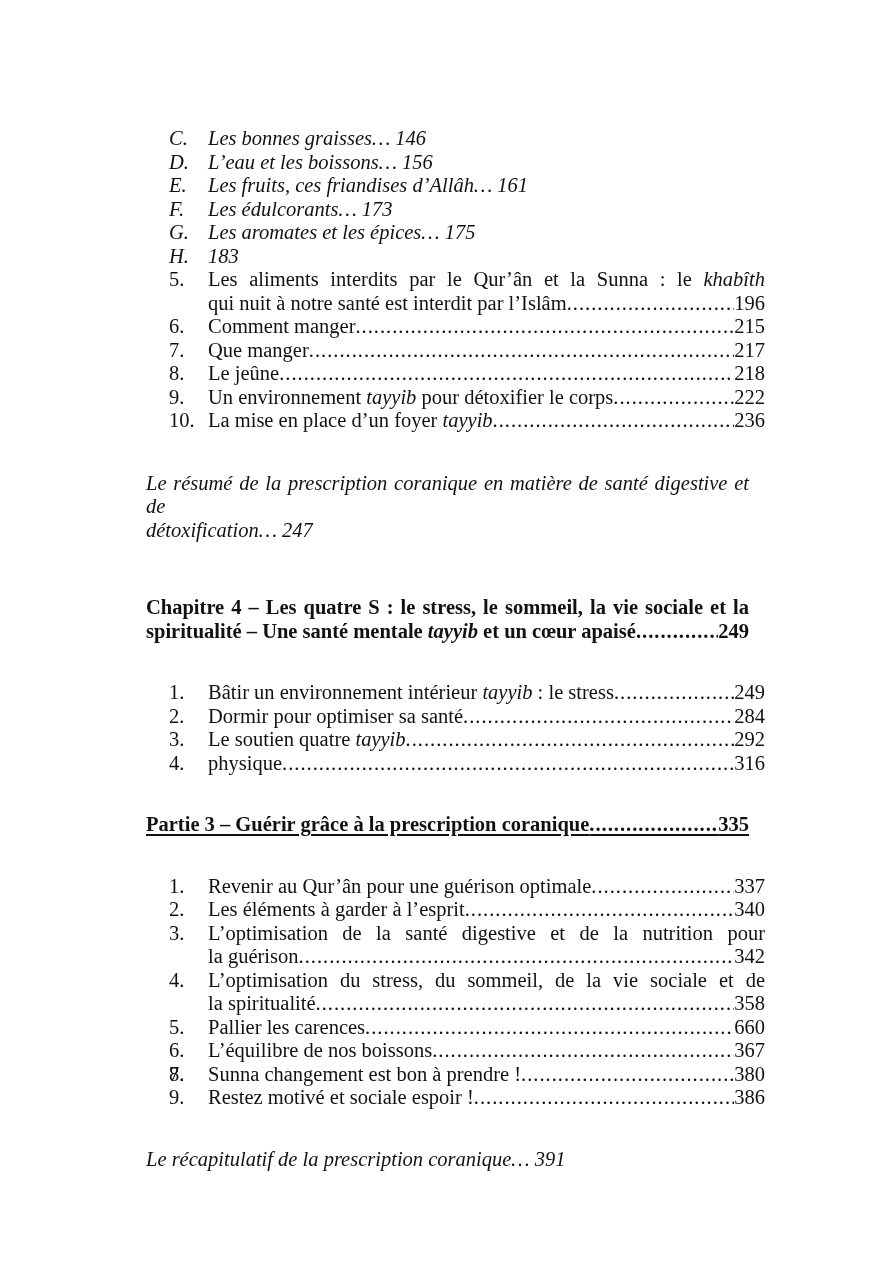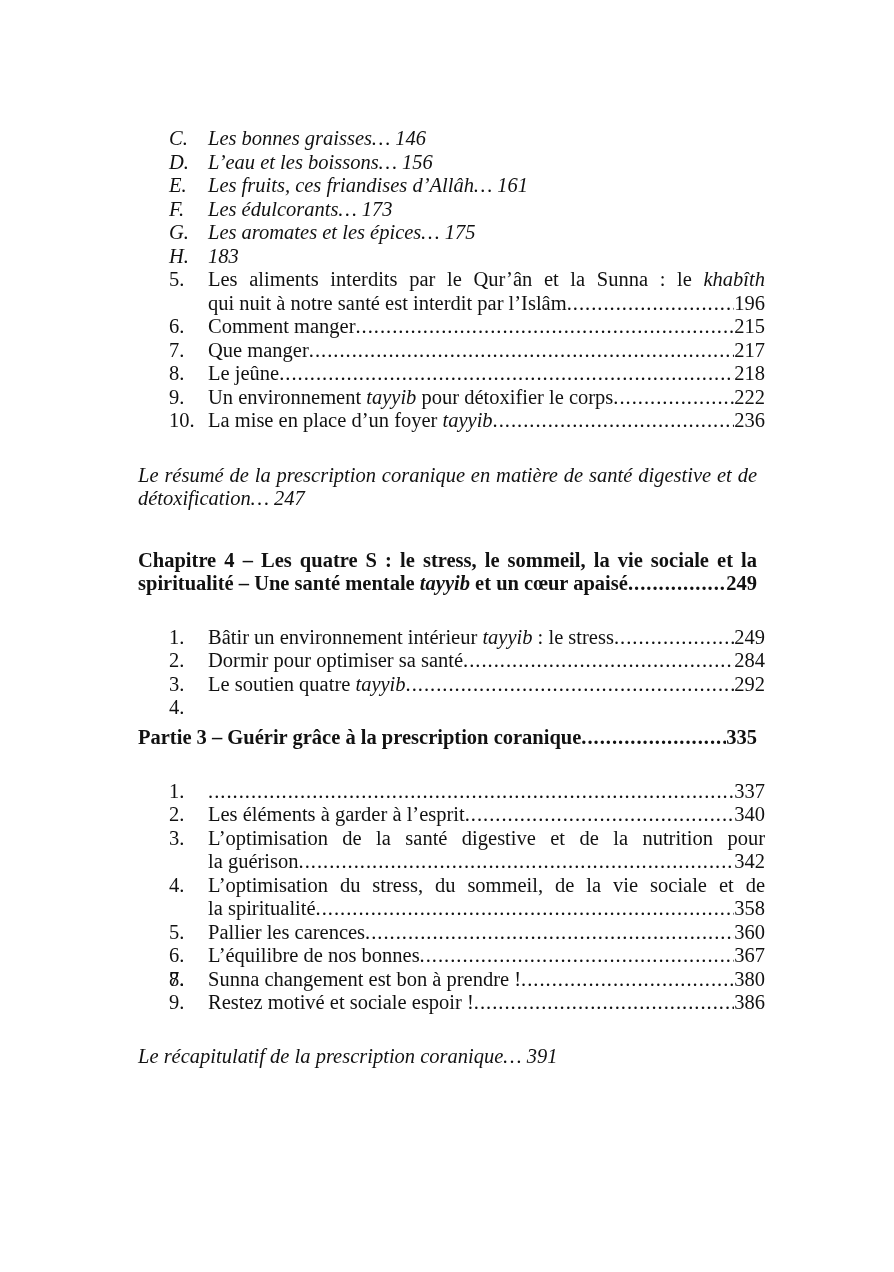--- a/index.html
+++ b/index.html
@@ -13,25 +13,25 @@
   .item { position: relative; padding-left: 78px; }
   .num { position: absolute; left: 39px; top: 0; }
   .it { font-style: italic; }
   .row { display: flex; align-items: center; }
   .row .title { flex: 0 0 auto; }
   .row .dots { flex: 1 1 auto; overflow: hidden; white-space: nowrap; letter-spacing: 0.5px; }
   .row .dots::after { content: "......................................................................................................................................................................"; letter-spacing: 1px; }
   .row .page-no { flex: 0 0 auto; }
   .wrapline { display: block; }
   .justify { text-align: justify; text-align-last: justify; }
-  .para { margin: 8px; }
+  .para { margin: 16px; }
   .gap-s { height: 23px; }
   .gap-m { height: 22px; }
   .bold { font-weight: bold; }
-  .under { text-underline-offset: 3px; text-decoration-thickness: 1.5px; }
+  .under { text-decoration: underline; text-underline-offset: 3px; text-decoration-thickness: 1.5px; }
 </style>
 </head>
 <body>
 
 <div class="page">
 
   <div class="list">
     <div class="item it">
       <span class="num">C.</span>
       <span>Les bonnes graisses… 146</span>
@@ -150,39 +150,45 @@
     <div class="item">
       <span class="num">3.</span>
       <div class="row">
         <span class="title"><span>Le soutien quatre </span><span class="it">tayyib</span></span>
         <span class="dots"></span>
         <span class="page-no">292</span>
       </div>
     </div>
     <div class="item">
       <span class="num">4.</span>
+      <div class="row">
+        <span class="title">physique</span>
+        <span class="dots"></span>
+        <span class="page-no">316</span>
+      </div>
     </div>
   </div>
 
   <div class="gap-m"></div>
 
   <div class="para bold under">
     <div class="row">
       <span class="title">Partie 3 – Guérir grâce à la prescription coranique</span>
       <span class="dots"></span>
       <span class="page-no">335</span>
     </div>
   </div>
 
   <div class="gap-m"></div>
 
   <div class="list">
     <div class="item">
       <span class="num">1.</span>
       <div class="row">
+        <span class="title">Revenir au Qur’ân pour une guérison optimale</span>
         <span class="dots"></span>
         <span class="page-no">337</span>
       </div>
     </div>
     <div class="item">
       <span class="num">2.</span>
       <div class="row">
         <span class="title">Les éléments à garder à l’esprit</span>
         <span class="dots"></span>
         <span class="page-no">340</span>
@@ -204,27 +210,27 @@
         <span class="title">la spiritualité</span>
         <span class="dots"></span>
         <span class="page-no">358</span>
       </div>
     </div>
     <div class="item">
       <span class="num">5.</span>
       <div class="row">
         <span class="title">Pallier les carences</span>
         <span class="dots"></span>
-        <span class="page-no">360</span>
+        <span class="page-no">660</span>
       </div>
     </div>
     <div class="item">
       <span class="num">6.</span>
       <div class="row">
-        <span class="title">L’équilibre de nos bonnes</span>
+        <span class="title">L’équilibre de nos boissons</span>
         <span class="dots"></span>
         <span class="page-no">367</span>
       </div>
     </div>
     <div class="item">
       <span class="num">7.</span>
     </div>
     <div class="item">
       <span class="num">8.</span>
       <div class="row">

